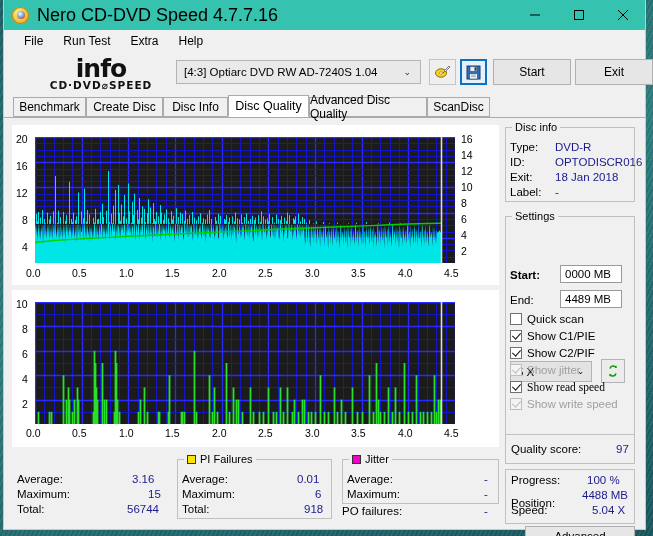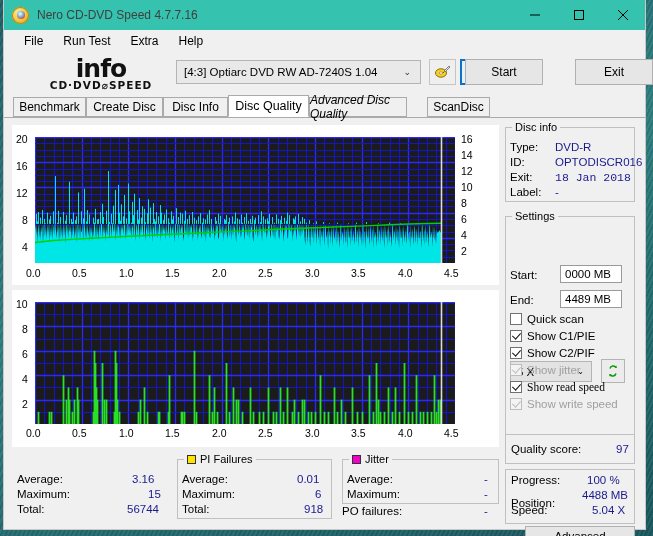--- a/index.html
+++ b/index.html
@@ -18,21 +18,21 @@
   
   #win{position:absolute;left:4px;top:0;width:641px;height:529px;background:#f0f0f0;
        box-shadow:0 0 0 1px #c8c8c8;}
   
   #titlebar{height:30px;background:#35c2ae;display:flex;align-items:center;position:relative;}
   #appicon{width:17px;height:17px;margin-left:8px;border-radius:50%;
       background:radial-gradient(circle at 35% 30%,#ffe98a 0%,#f2c43c 55%,#c89a18 100%);
       box-shadow:inset 0 0 0 1px #b8890f;position:relative;}
   #appicon:after{content:"";position:absolute;left:5px;top:4px;width:8px;height:8px;border-radius:50%;
       background:radial-gradient(circle at 40% 35%,#fff 0%,#7ab7e8 40%,#d34a4a 75%,#6d2a8f 100%);}
-  #title{margin-left:8px;font-size:12px;color:#404040;}
+  #title{margin-left:8px;font-size:18px;color:#000000;}
   #winbtns{position:absolute;right:0;top:0;height:30px;display:flex;}
   .wb{width:44px;height:30px;display:flex;align-items:center;justify-content:center;
       font-size:14px;color:#0a0a0a;}
   .wb svg{display:block;}
   
   #menubar{height:21px;background:#f0f0f0;display:flex;align-items:center;padding-left:10px;gap:0;}
   .menu-item{padding:2px 10px;font-size:12px;}
   
   #toolbar{height:44px;background:#f0f0f0;display:flex;align-items:center;position:relative;}
   #nerologo{margin-left:22px;width:150px;text-align:center;line-height:1;}
@@ -44,21 +44,21 @@
   #driveselect{position:absolute;left:172px;top:9px;width:245px;height:24px;background:#e9e9e9;
      border:1px solid #b4b4b4;display:flex;align-items:center;font-size:11.5px;box-sizing:border-box;}
   #driveselect .dtxt{padding-left:7px;white-space:nowrap;}
   #driveselect .dchev{margin-left:auto;margin-right:9px;font-size:9px;color:#333;}
   .tbtn{position:absolute;top:8px;width:27px;height:26px;background:#efefef;border:1px solid #c4c4c4;
      box-sizing:border-box;display:flex;align-items:center;justify-content:center;}
   #btn-pen{left:425px;}
   #btn-save{left:456px;border:2px solid #0a71c8;background:#e8f1fa;}
   .bigbtn{position:absolute;top:8px;height:26px;width:78px;background:#e6e6e6;border:1px solid #b0b0b0;
      display:flex;align-items:center;justify-content:center;font-size:12px;box-sizing:border-box;}
-  #btn-start{left:461px;}
+  #btn-start{left:489px;}
   #btn-exit{left:571px;}
   
   #tabstrip{height:20px;margin-top:2px;position:relative;border-bottom:1px solid #aaa;}
   .tab{position:absolute;top:0;height:20px;box-sizing:border-box;border:1px solid #aaa;
        background:#f0f0f0;display:flex;align-items:center;justify-content:center;font-size:12px;}
   .tab.active{background:#fff;border-bottom:1px solid #fff;height:22px;top:-2px;z-index:3;font-size:12.5px;}
   
   #content{position:absolute;left:0;top:124px;width:641px;height:405px;background:#f0f0f0;}
   
   .chartbox{position:absolute;background:#fff;}
@@ -168,21 +168,21 @@
 
     <div class="bigbtn" id="btn-start">Start</div>
     <div class="bigbtn" id="btn-exit">Exit</div>
   </div>
 
   <div id="tabstrip">
     <div class="tab" style="left:9px;width:73px;">Benchmark</div>
     <div class="tab" style="left:82px;width:77px;">Create Disc</div>
     <div class="tab" style="left:159px;width:65px;">Disc Info</div>
     <div class="tab active" style="left:224px;width:81px;">Disc Quality</div>
-    <div class="tab" style="left:305px;width:98px;font-style:italic;">Advanced Disc Quality</div>
+    <div class="tab" style="left:305px;width:118px;">Advanced Disc Quality</div>
     <div class="tab" style="left:423px;width:63px;">ScanDisc</div>
   </div>
 
   <div id="content">
 
     <div class="chart-title" style="left:270px;top:1px;">recorded with hp</div>
     <div class="chart-title" style="left:380px;top:1px;">TS-LB23L</div>
 
     <div class="chartbox" id="chart-top">
 
@@ -665,21 +665,21 @@
     </div>
 
     <div class="grp" style="left:501px;top:3px;width:130px;height:75px;">
       <span class="grp-title">Disc info</span>
     </div>
     <div class="kv-l" style="left:506px;top:17px;">Type:</div>
     <div class="kv-v" style="left:551px;top:17px;">DVD-R</div>
     <div class="kv-l" style="left:506px;top:32px;">ID:</div>
     <div class="kv-v" style="left:551px;top:32px;">OPTODISCR016</div>
     <div class="kv-l" style="left:506px;top:47px;">Exit:</div>
-    <div class="kv-v" style="left:551px;top:47px;font-family:Liberation Mono, monospace;">18 Jan 2018</div>
+    <div class="kv-v" style="left:551px;top:47px;">18 Jan 2018</div>
     <div class="kv-l" style="left:506px;top:62px;">Label:</div>
     <div class="kv-v" style="left:551px;top:62px;">-</div>
 
     <div class="grp" style="left:501px;top:92px;width:130px;height:240px;">
       <span class="grp-title">Settings</span>
     </div>
 
     <div id="speedsel">
       <span class="stxt">5 X</span>
       <span class="schev">⌄</span>
@@ -687,21 +687,21 @@
 
     <div id="btn-refresh">
       <svg width="14" height="14" viewBox="0 0 14 14">
         <path d="M4 4.5 A3.3 3.3 0 0 1 10 3.5" fill="none" stroke="#0a9a0a" stroke-width="1.5"></path>
         <path d="M10.2 1.4 L11 4 L8.6 3.6 Z" fill="#0a9a0a"></path>
         <path d="M10 9.5 A3.3 3.3 0 0 1 4 10.5" fill="none" stroke="#0a9a0a" stroke-width="1.5"></path>
         <path d="M3.8 12.6 L3 10 L5.4 10.4 Z" fill="#0a9a0a"></path>
       </svg>
     </div>
 
-    <div class="kv-l" style="left:506px;top:145px;">Start:</div>
+    <div class="kv-l" style="left:506px;top:145px;font-weight:bold;">Start:</div>
     <div class="tbox" style="left:556px;top:141px;">0000 MB</div>
     <div class="kv-l" style="left:506px;top:170px;">End:</div>
     <div class="tbox" style="left:556px;top:166px;">4489 MB</div>
 
     <div class="cbrow" style="left:506px;top:189px;">
       <span class="cbox"></span>
       <span>Quick scan</span>
     </div>
     <div class="cbrow" style="left:506px;top:206px;">
       <span class="cbox checked"></span>

